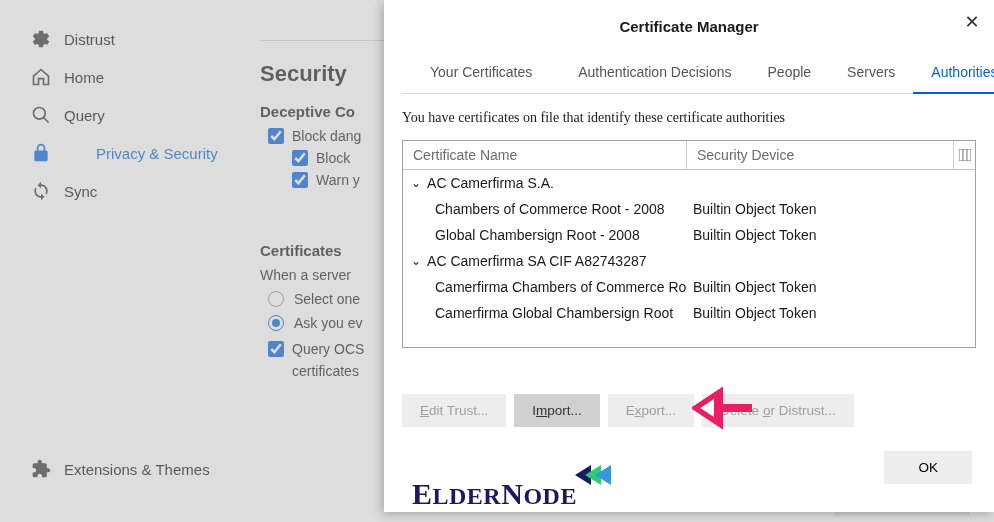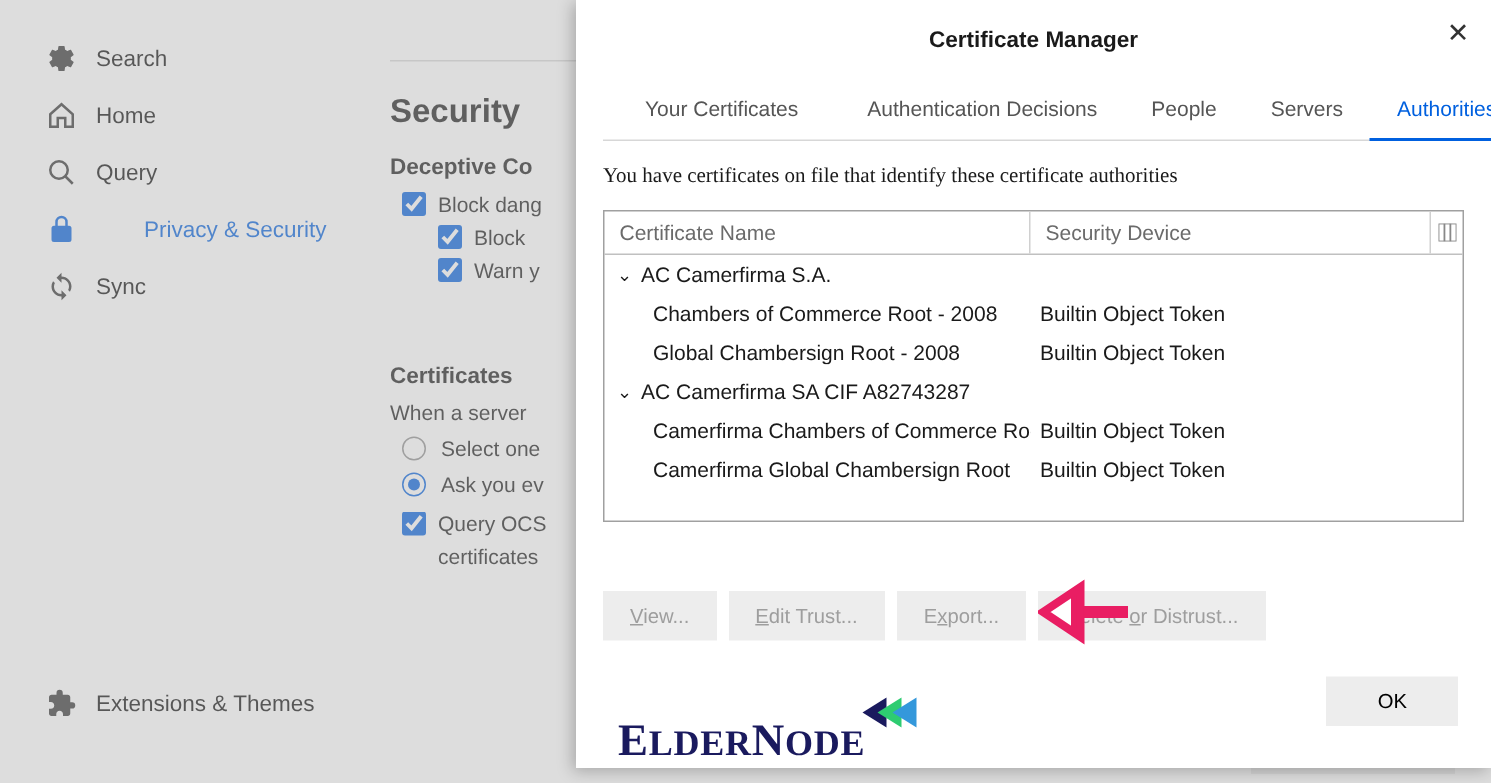--- a/index.html
+++ b/index.html
@@ -71,21 +71,21 @@
 
 <div class="bg-page">
 
   <div class="bg-sidebar">
     <div class="bg-sidebar-item">
       <span class="icon">
         <svg width="20" height="20" viewBox="0 0 24 24">
             <path fill="#333" d="M12,8A4,4 0 0,1 16,12A4,4 0 0,1 12,16A4,4 0 0,1 8,12A4,4 0 0,1 12,8M12,10A2,2 0 0,0 10,12A2,2 0 0,0 12,14A2,2 0 0,0 14,12A2,2 0 0,0 12,10M10,22C9.75,22 9.54,21.82 9.5,21.58L9.13,18.93C8.5,18.68 7.96,18.34 7.44,17.94L4.95,18.95C4.73,19.03 4.46,18.95 4.34,18.73L2.34,15.27C2.21,15.05 2.27,14.78 2.46,14.63L4.57,12.97L4.5,12L4.57,11L2.46,9.37C2.27,9.22 2.21,8.95 2.34,8.73L4.34,5.27C4.46,5.05 4.73,4.96 4.95,5.05L7.44,6.05C7.96,5.66 8.5,5.32 9.13,5.07L9.5,2.42C9.54,2.18 9.75,2 10,2H14C14.25,2 14.46,2.18 14.5,2.42L14.87,5.07C15.5,5.32 16.04,5.66 16.56,6.05L19.05,5.05C19.27,4.96 19.54,5.05 19.66,5.27L21.66,8.73C21.79,8.95 21.73,9.22 21.54,9.37L19.43,11L19.5,12L19.43,13L21.54,14.63C21.73,14.78 21.79,15.05 21.66,15.27L19.66,18.73C19.54,18.95 19.27,19.04 19.05,18.95L16.56,17.95C16.04,18.34 15.5,18.68 14.87,18.93L14.5,21.58C14.46,21.82 14.25,22 14,22H10Z"></path>
           </svg>
       </span>
-      <span>Search</span>
+      <span>Distrust</span>
     </div>
     <div class="bg-sidebar-item">
       <span class="icon">
         <svg width="20" height="20" viewBox="0 0 24 24">
             <path fill="none" stroke="#333" stroke-width="2" d="M3 11 L12 3 L21 11 V21 H15 V14 H9 V21 H3 Z"></path>
           </svg>
       </span>
       <span>Home</span>
     </div>
     <div class="bg-sidebar-item">
@@ -212,22 +212,22 @@
       </div>
       <div class="cert-row">
         <div class="c1">Camerfirma Global Chambersign Root</div>
         <div class="c2">Builtin Object Token</div>
       </div>
       <div style="height:300px"></div>
     </div>
   </div>
 
   <div class="buttons-row">
-    <button class="mbtn disabled"><u>V</u>iew...</button>
     <button class="mbtn disabled"><u>E</u>dit Trust...</button>
+    <button class="mbtn highlight">I<u>m</u>port...</button>
     <button class="mbtn disabled">E<u>x</u>port...</button>
     <button class="mbtn disabled">Delete <u>o</u>r Distrust...</button>
   </div>
 
   <button class="ok-btn">OK</button>
 </div>
 
 <div class="arrow">
   <svg width="70" height="44" viewBox="0 0 70 44">
     <path d="M 60 22 L 22 22" stroke="#e91e63" stroke-width="8" fill="none"></path>

